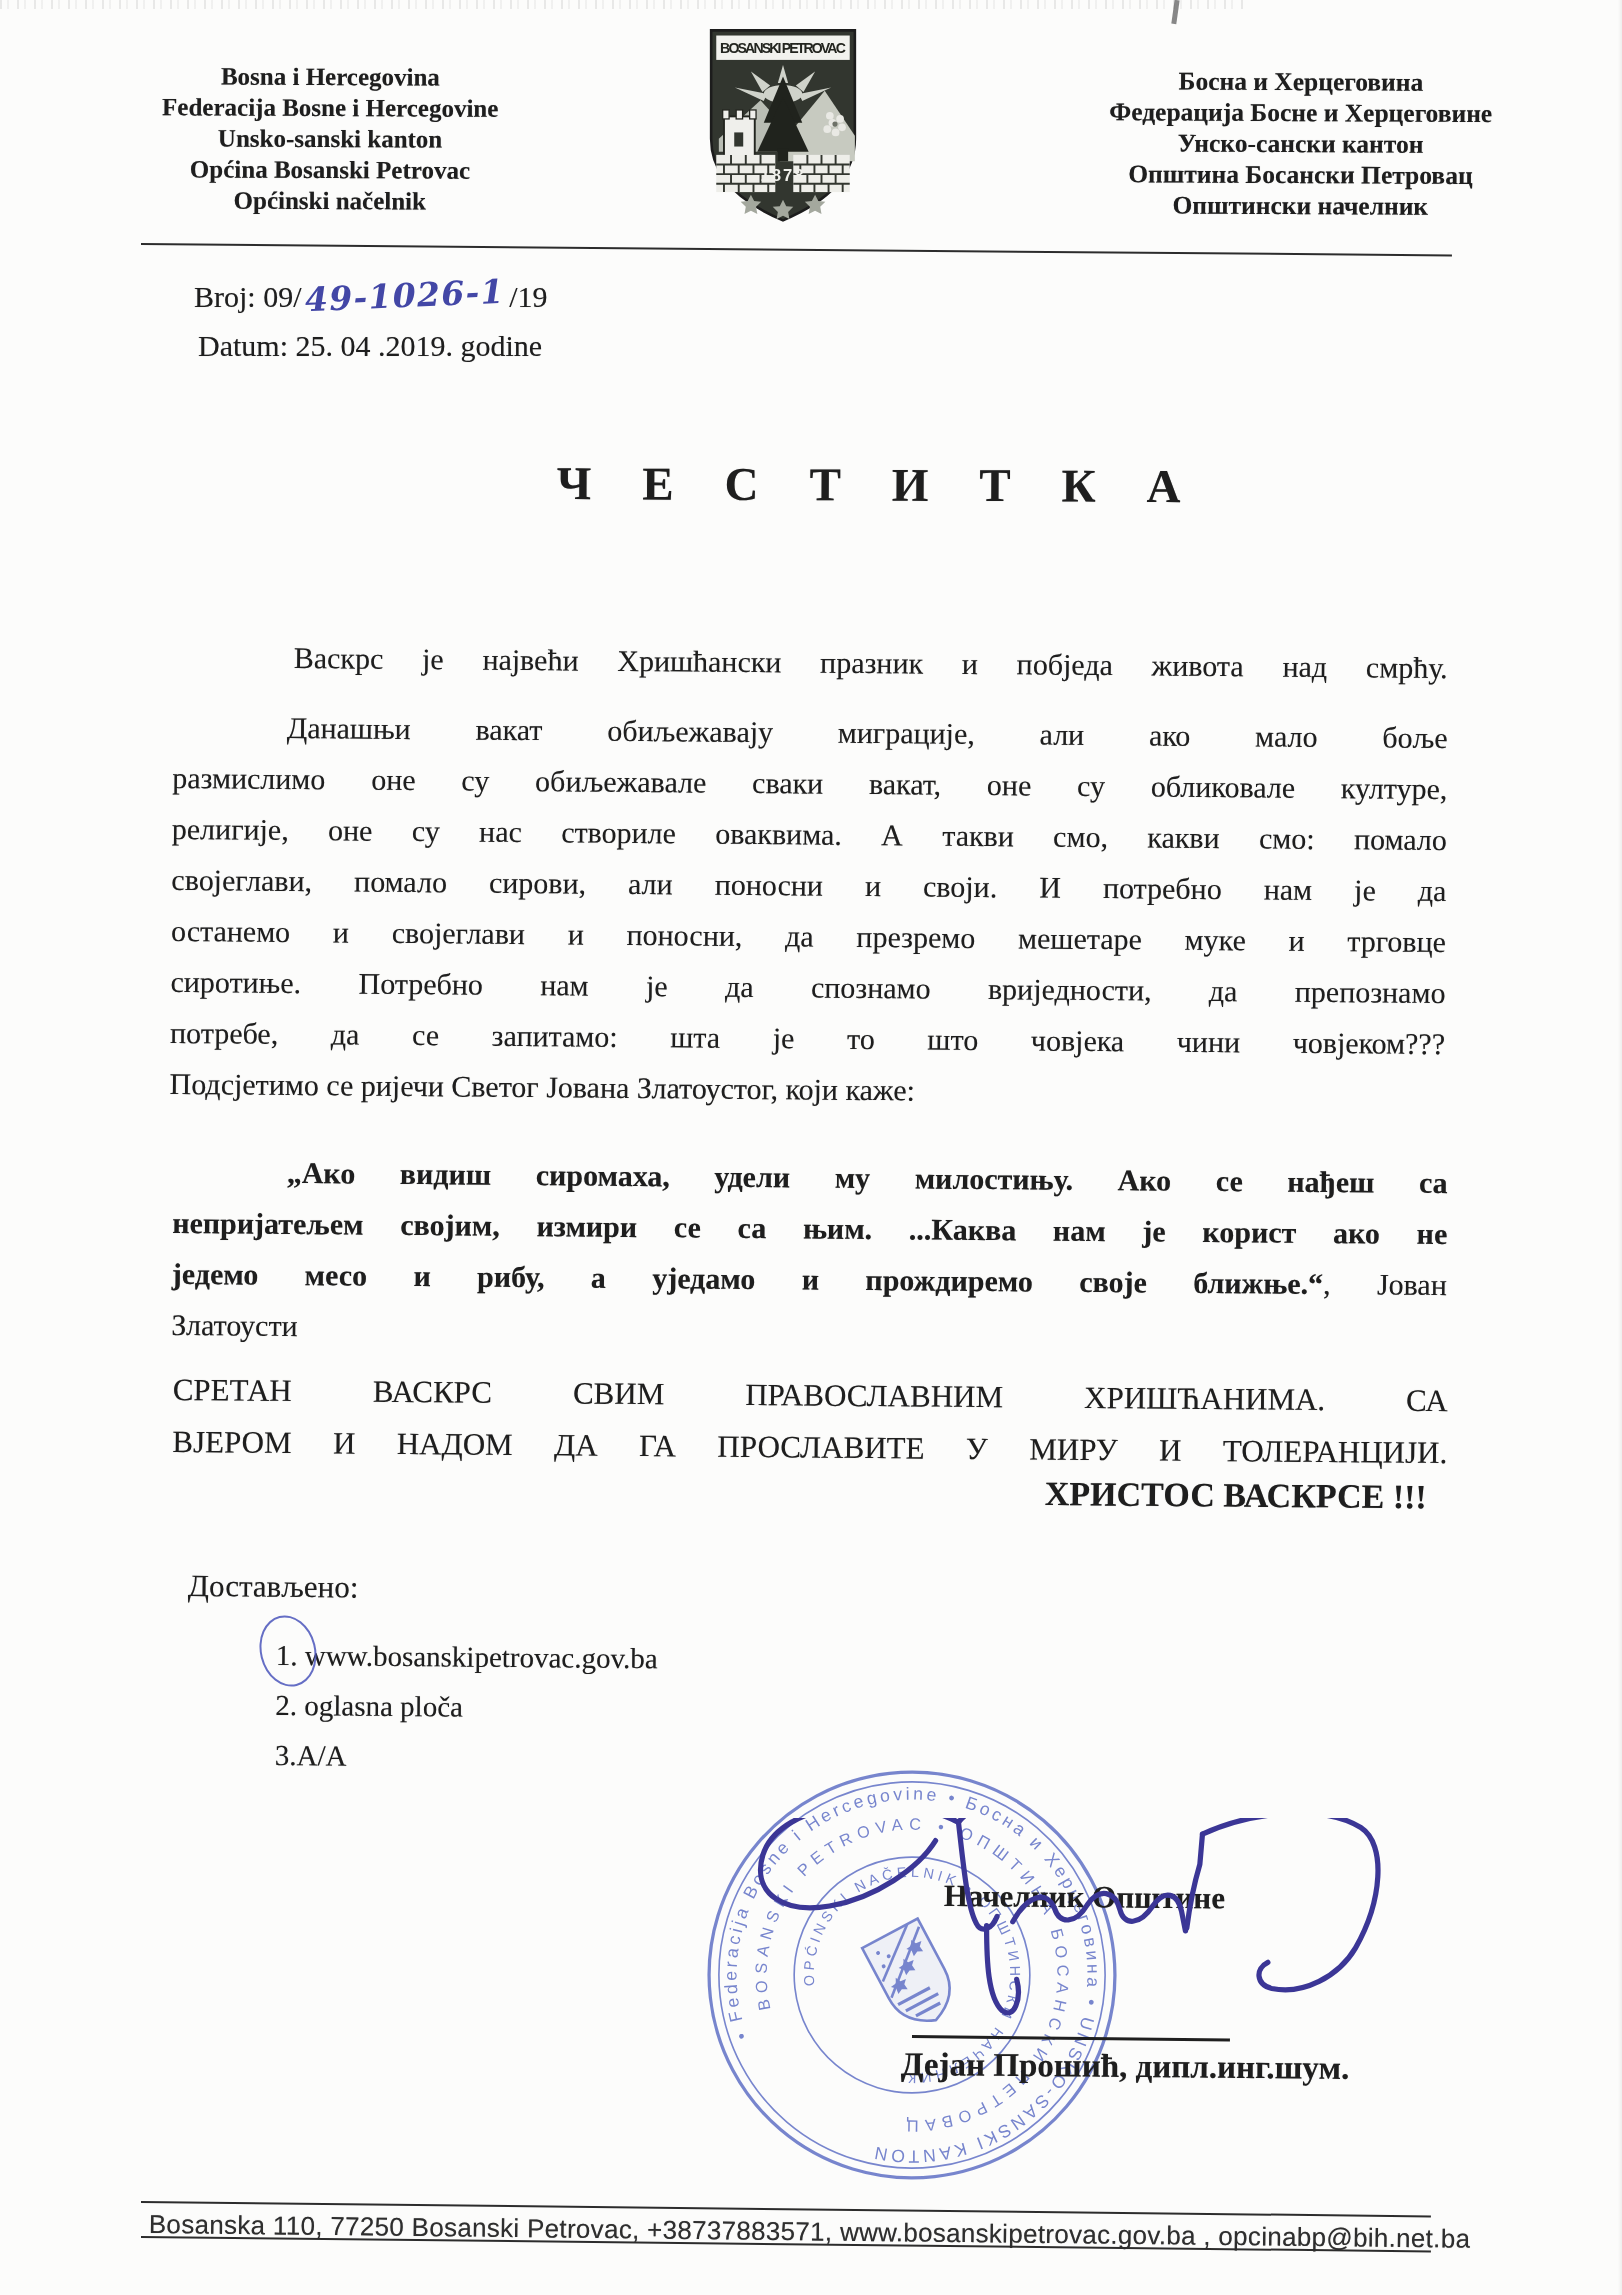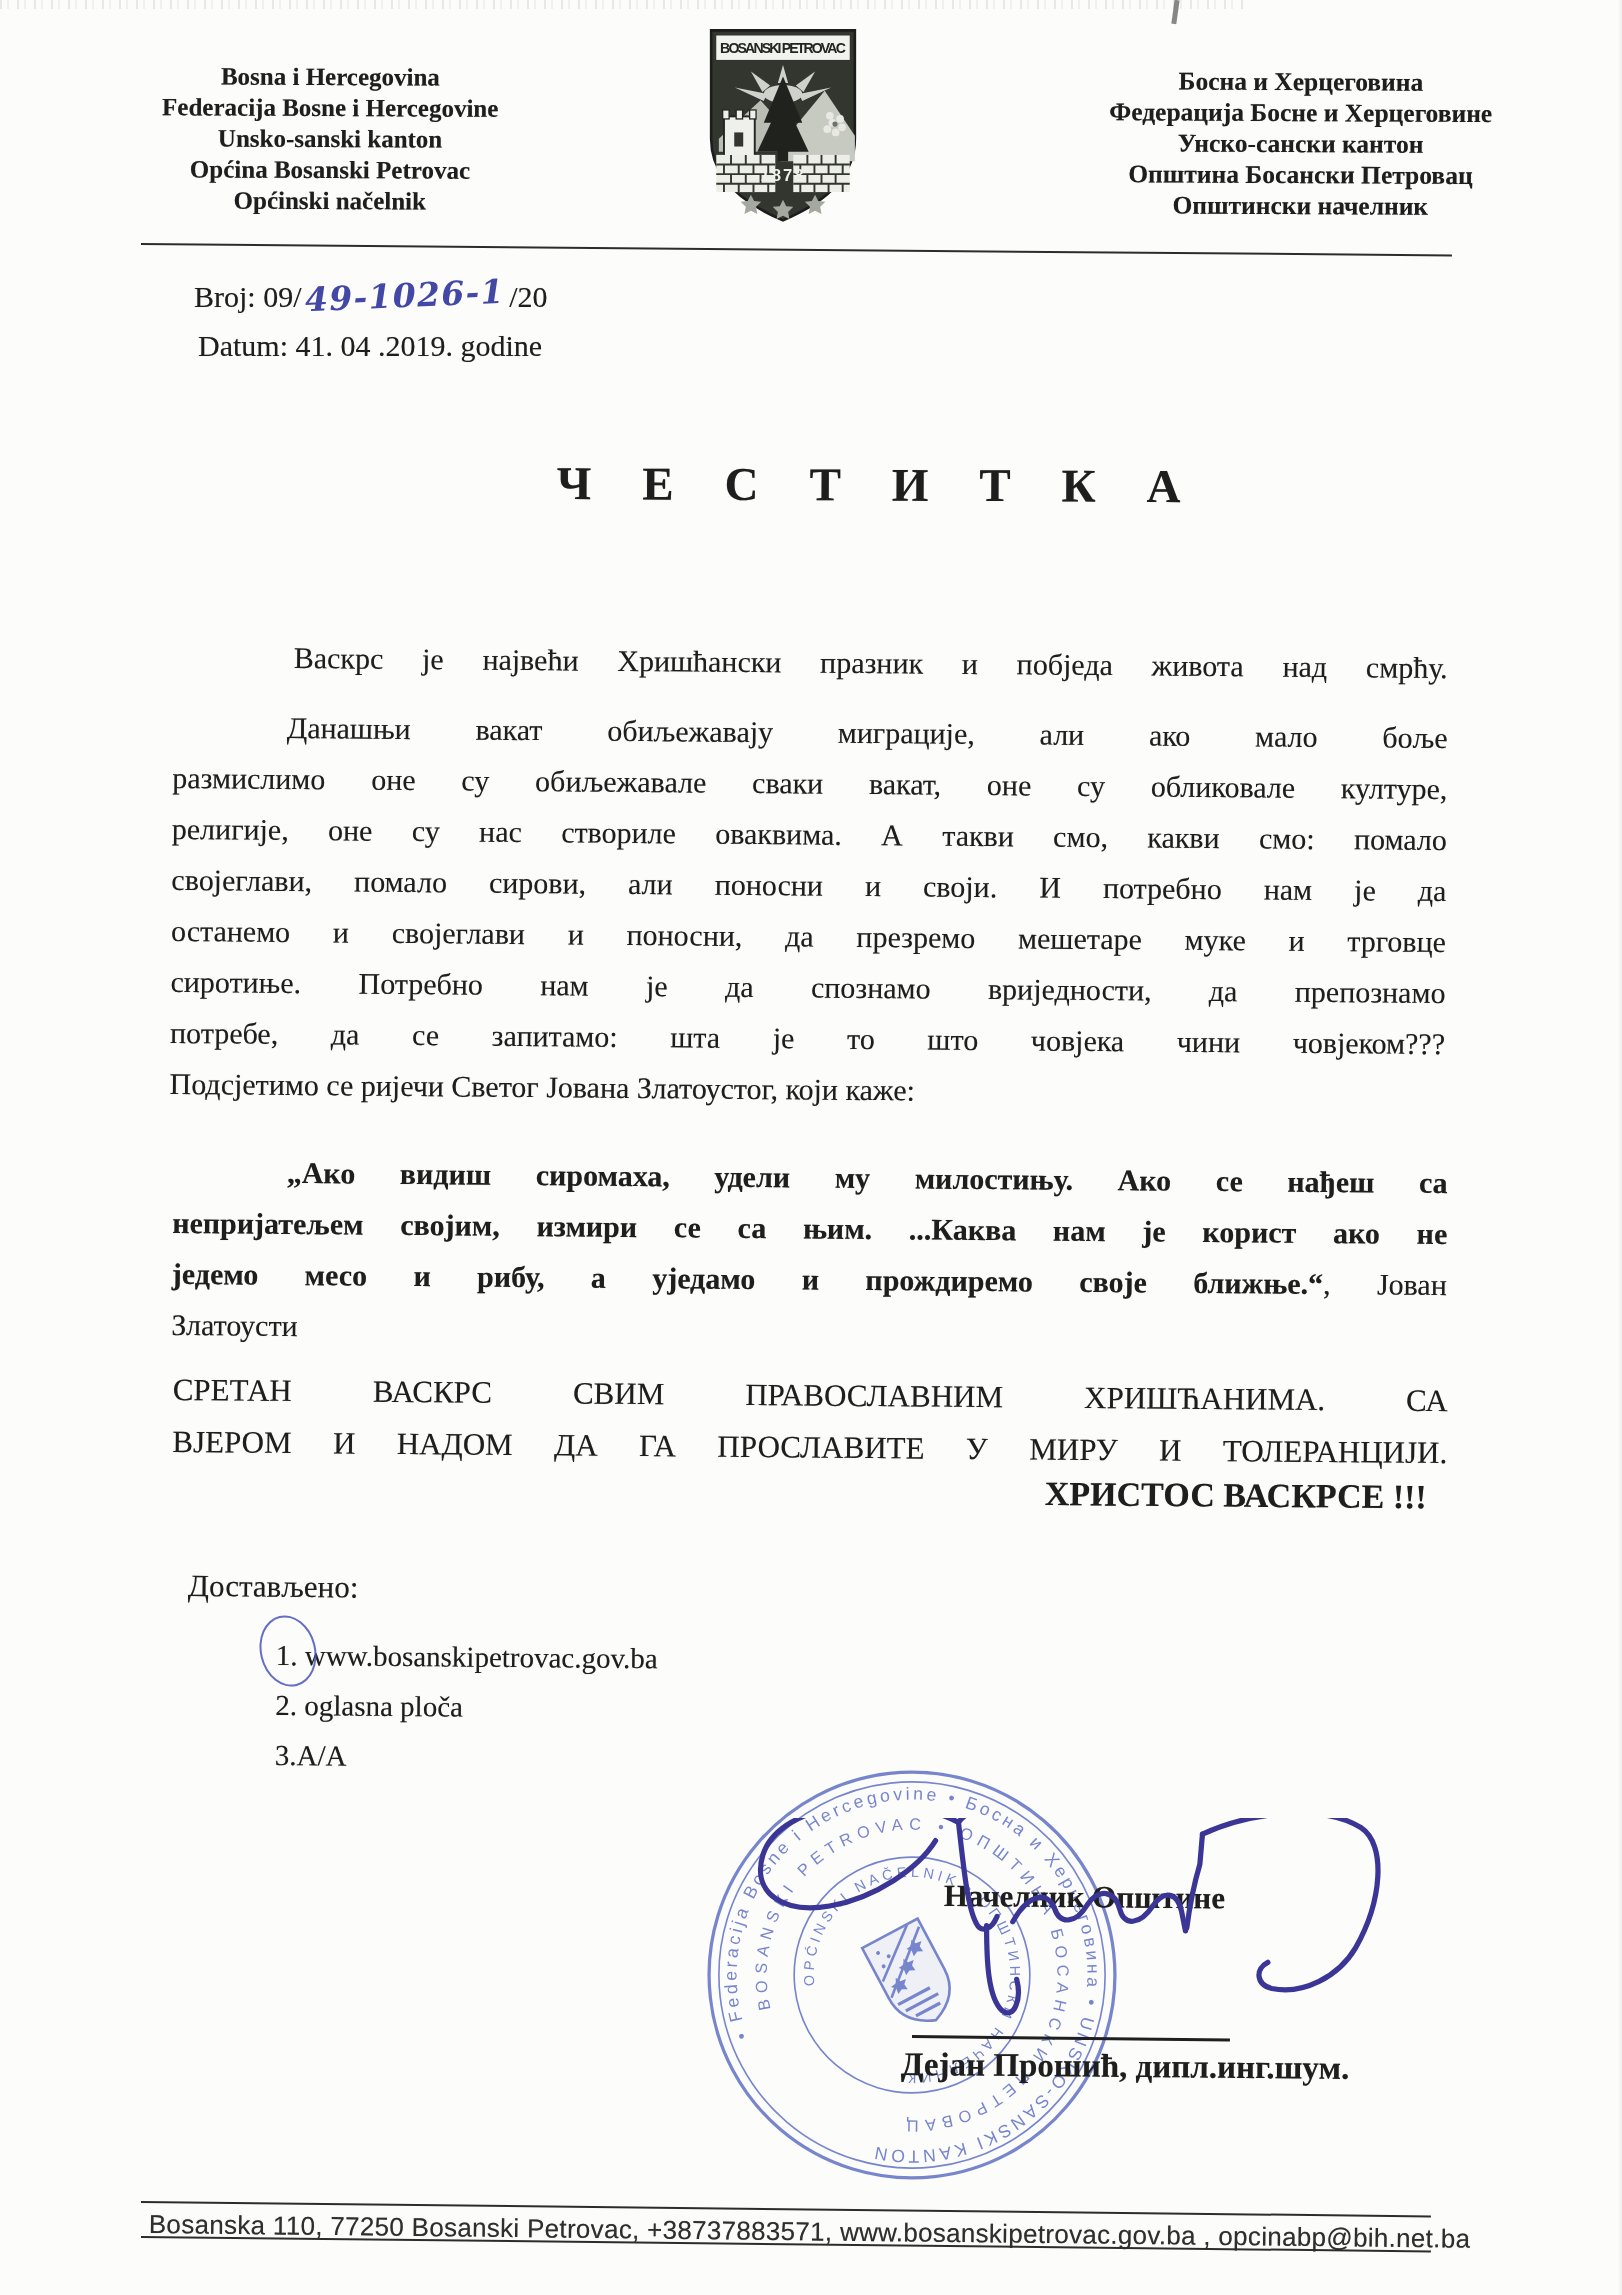--- a/index.html
+++ b/index.html
@@ -116,23 +116,23 @@
     <div>Босна и Херцеговина</div>
     <div>Федерација Босне и Херцеговине</div>
     <div>Унско-сански кантон</div>
     <div>Општина Босански Петровац</div>
     <div>Општински начелник</div>
   </div>
 
   <div class="abs rule tilt" style="left:141px;top:243px;width:1311px;"></div>
 
   <div class="abs refline scan" style="left:194px;top:277px;white-space:nowrap;">
-    <span>Broj: 09/</span><span class="hand">49-1026-1</span><span>/20</span>
-  </div>
-  <div class="abs refline scan" style="left:198px;top:327px;">Datum: 41. 04 .2019. godine</div>
+    <span>Broj: 09/</span><span class="hand">49-1026-1</span><span>/19</span>
+  </div>
+  <div class="abs refline scan" style="left:198px;top:327px;">Datum: 25. 04 .2019. godine</div>
 
   <div class="abs doctitle scan tilt-sm" style="left:557px;top:456px;">Ч Е С Т И Т К А</div>
 
   <div class="abs block jline scan tilt" style="left:173px;top:631px;text-indent:121px;">Васкрс је највећи  Хришћански празник и побједа живота над смрћу.</div>
 
   <div class="abs block scan tilt" style="left:173px;top:701px;">
     <div class="jline indent">Данашњи вакат обиљежавају миграције, али ако мало боље</div>
     <div class="jline">размислимо оне су обиљежавале сваки вакат, оне су обликовале културе,</div>
     <div class="jline">религије, оне су нас створиле оваквима. А такви смо, какви смо: помало</div>
     <div class="jline">својеглави, помало сирови, али поносни и своји. И потребно нам је да</div>

